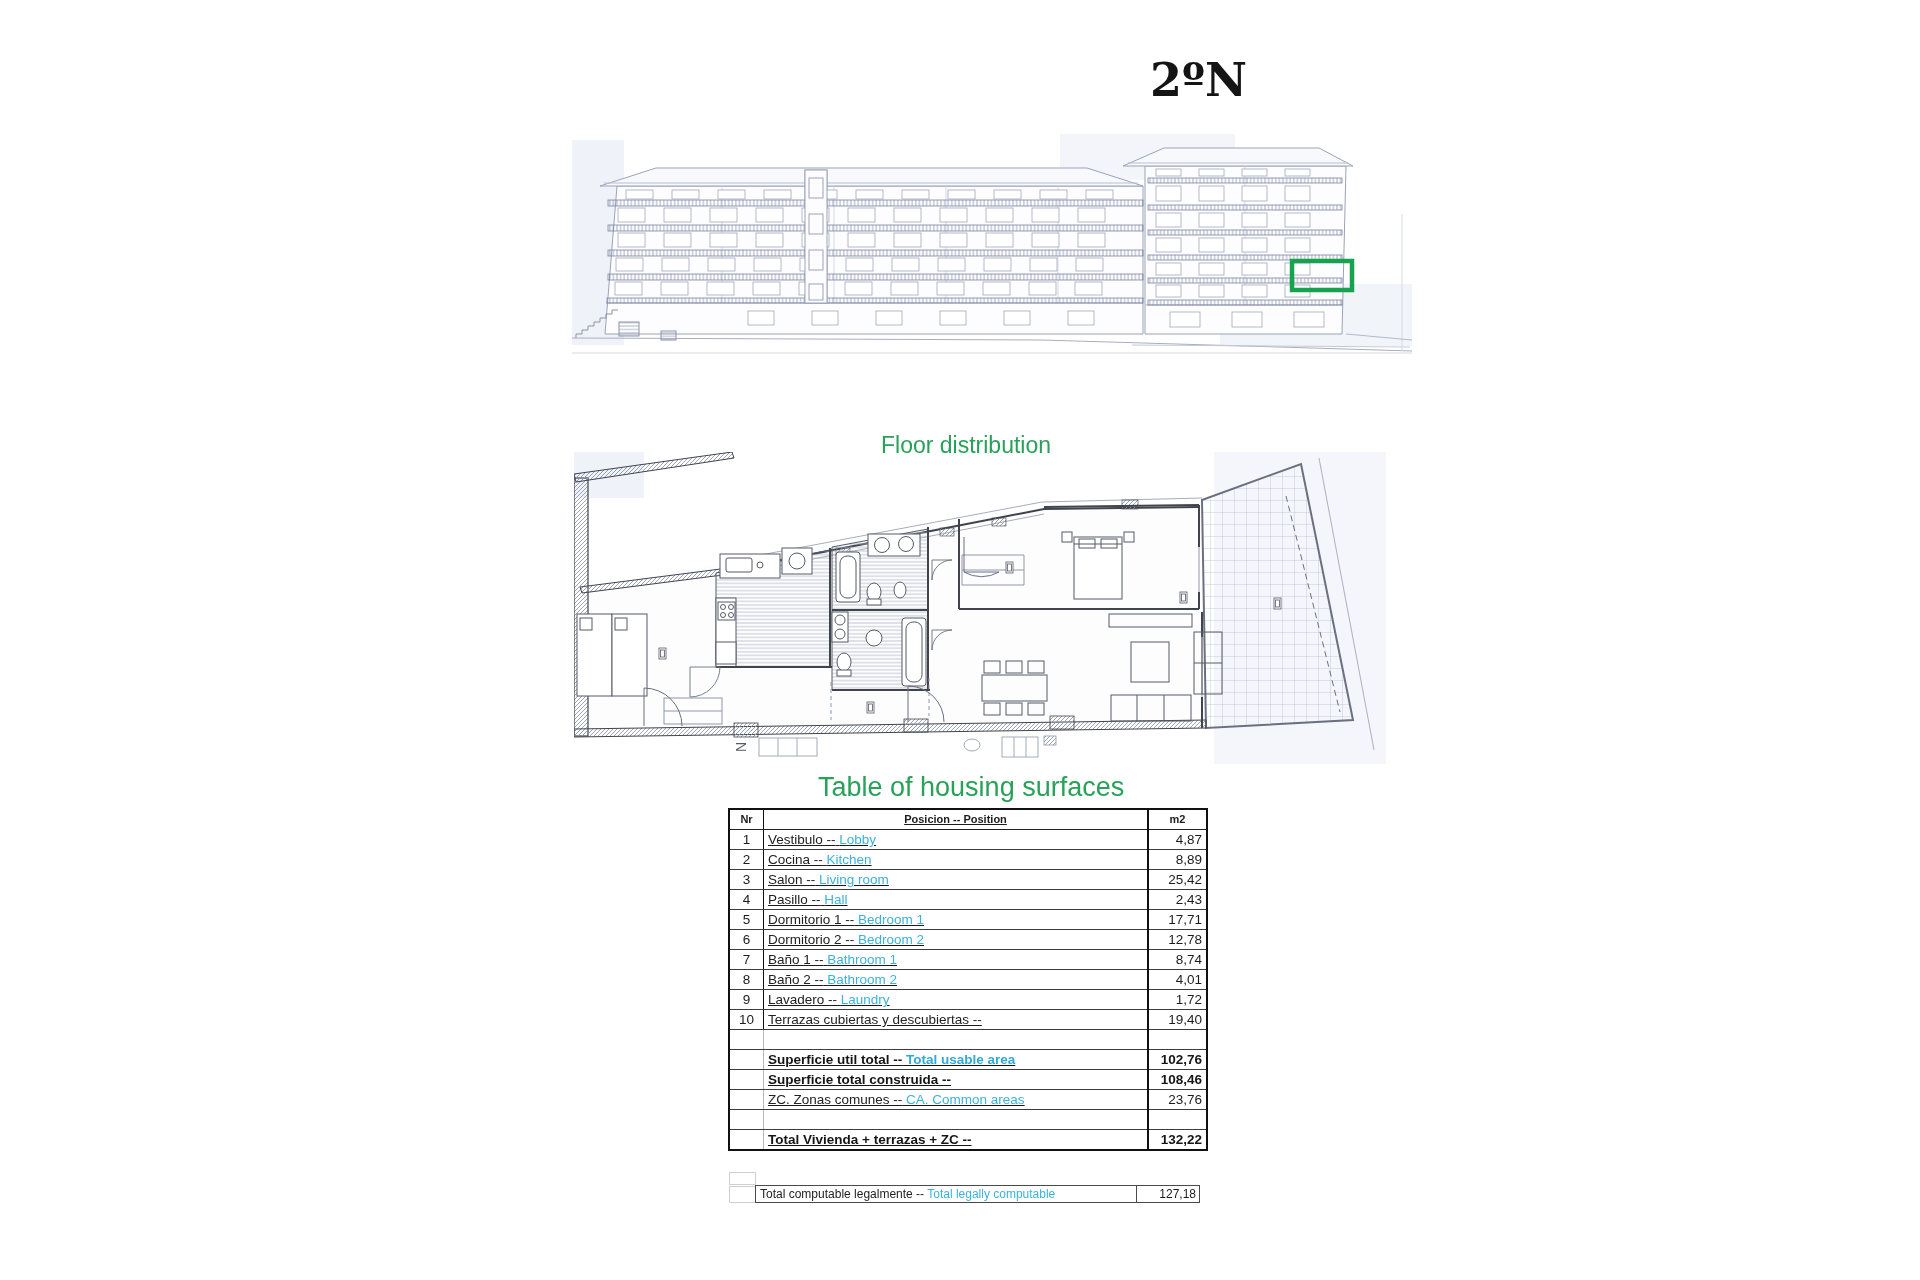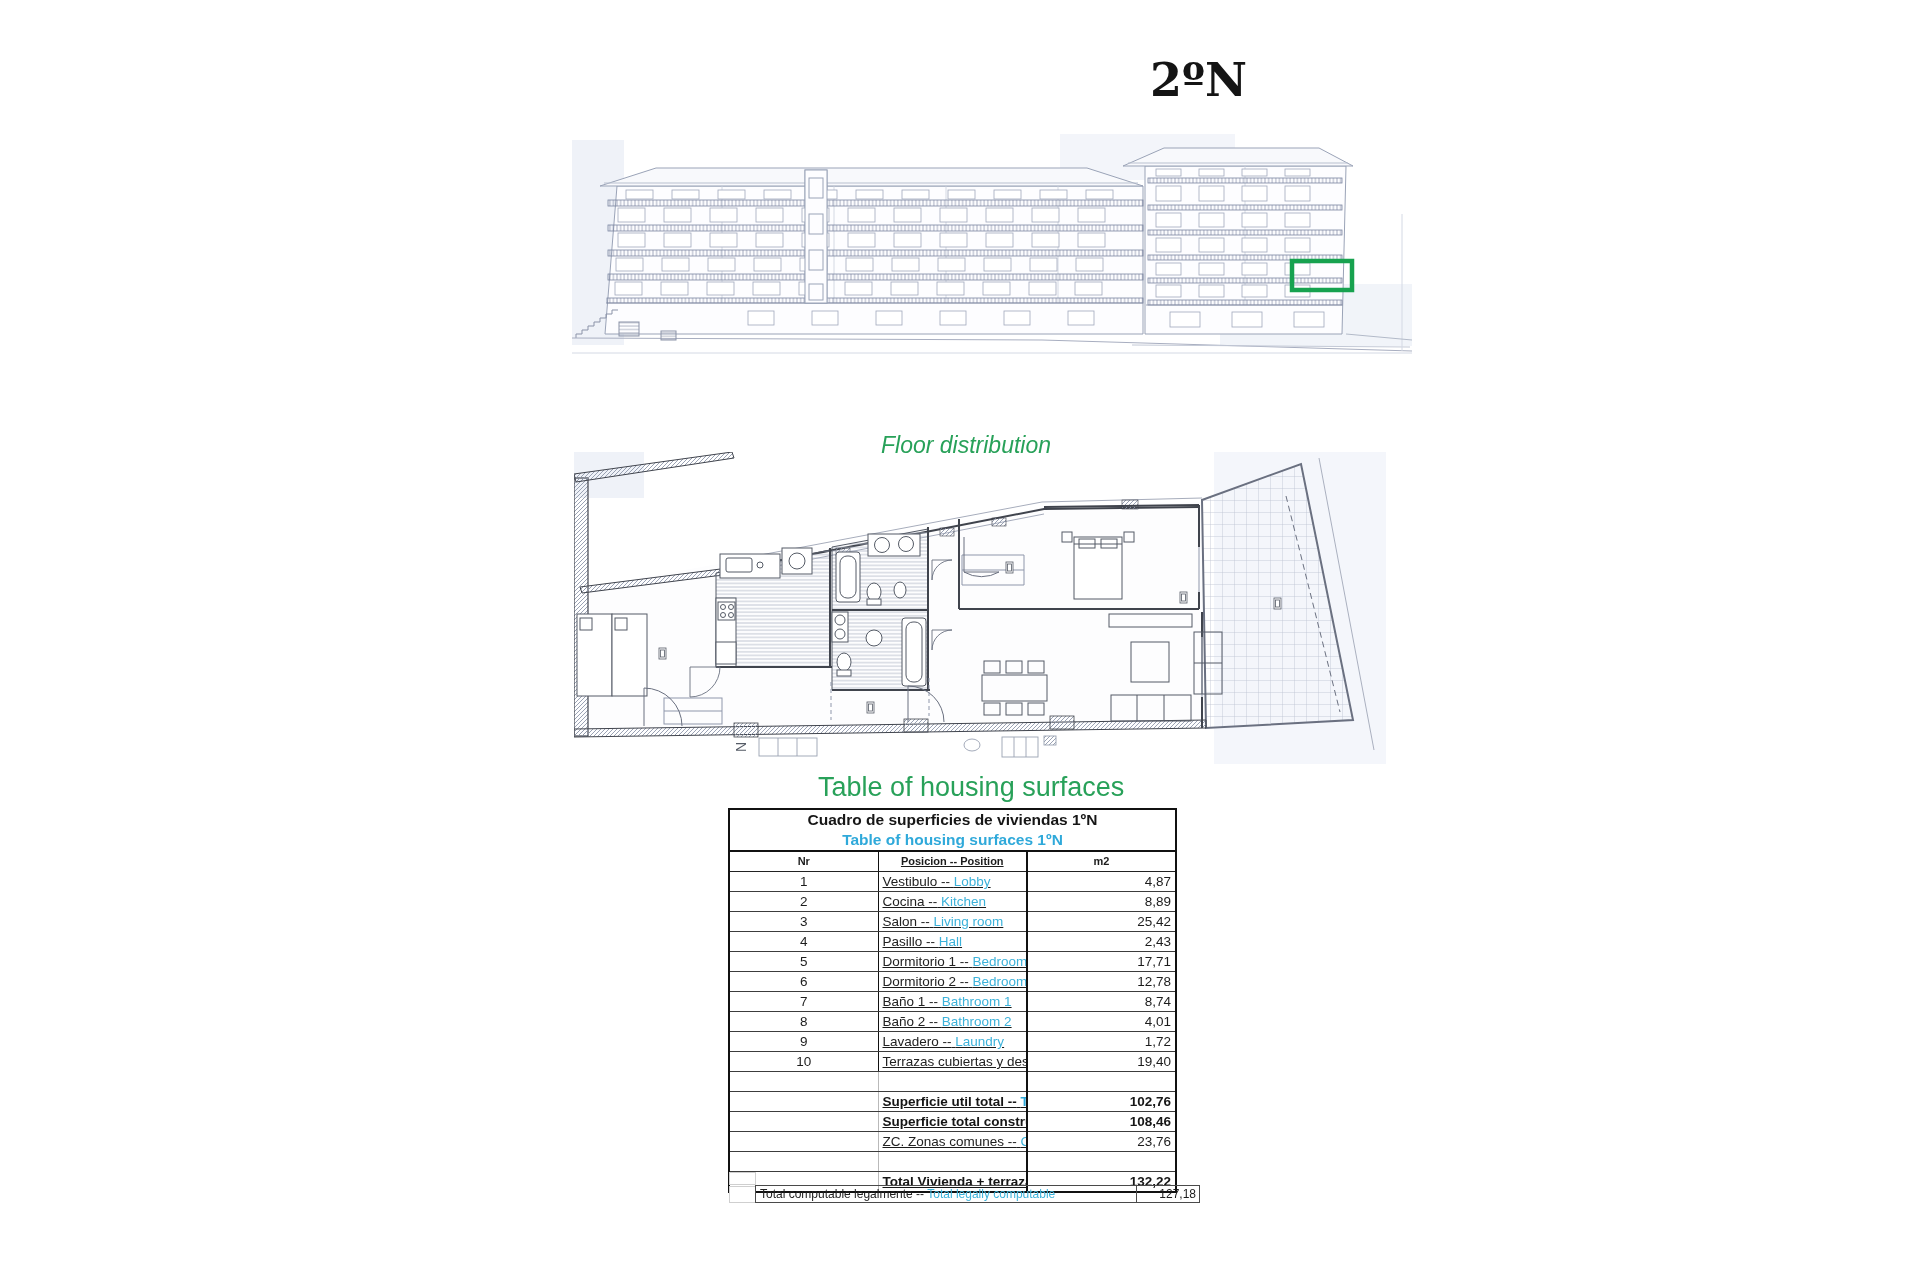--- a/index.html
+++ b/index.html
@@ -1,21 +1,21 @@
 <!DOCTYPE html>
 <html><head>
 <meta charset="utf-8">
 <style>
   html,body{margin:0;padding:0;background:#ffffff;}
   .page{position:relative;width:1920px;height:1280px;background:#ffffff;overflow:hidden;
         font-family:"Liberation Sans",sans-serif;color:#1c1c1c;}
   .abs{position:absolute;}
   .page-title{font-family:"DejaVu Serif",serif;font-weight:700;font-size:46px;color:#141414;margin-top:9px;}
   .green-h{color:#28a159;font-family:"Liberation Sans",sans-serif;}
-  .fd-h{font-size:23px;font-style:italic;}
+  .fd-h{font-size:23px;}
   .surf-h{font-size:27px;}
 
   
   table.surf{border-collapse:collapse;table-layout:fixed;width:449px;font-size:13.5px;
              border:2.5px solid #111;}
   table.surf td{height:19px;line-height:19px;padding:0 4px;overflow:hidden;white-space:nowrap;
                 border-top:1px solid #3c3c3c;border-bottom:1px solid #3c3c3c;}
   td.nr{width:25px;text-align:center;padding:0 1px;border-right:1.5px solid #111;}
   td.pos{width:375px;text-align:left;text-decoration:underline;}
   td.m2{width:49px;text-align:right;border-left:2px solid #111;padding-right:3px;}
@@ -403,26 +403,20 @@
 
       <text x="172" y="300" font-size="14" fill="#555b66" font-family="Liberation Sans, sans-serif" transform="rotate(-90 172 300)">N</text>
     </svg>
   </div>
 
   <div class="abs green-h surf-h" style="left:818px;top:772px;">Table of housing surfaces</div>
 
   <div class="abs" style="left:728px;top:808px;">
     <table class="surf">
       <tbody>
-          <tr class="titles">
-        <td colspan="3">
-          <span class="t-es">Cuadro de superficies de viviendas 1ºN</span>
-          <span class="t-en">Table of housing surfaces 1ºN</span>
-        </td>
-      </tr>
       <tr class="head">
         <td class="nr">Nr</td>
         <td class="pos">Posicion -- Position</td>
         <td class="m2" style="">m2</td>
       </tr>
 
       <tr>
         <td class="nr">1</td>
         <td class="pos"><span class="es">Vestibulo --</span> <span class="en">Lobby</span></td>
         <td class="m2">4,87</td>

